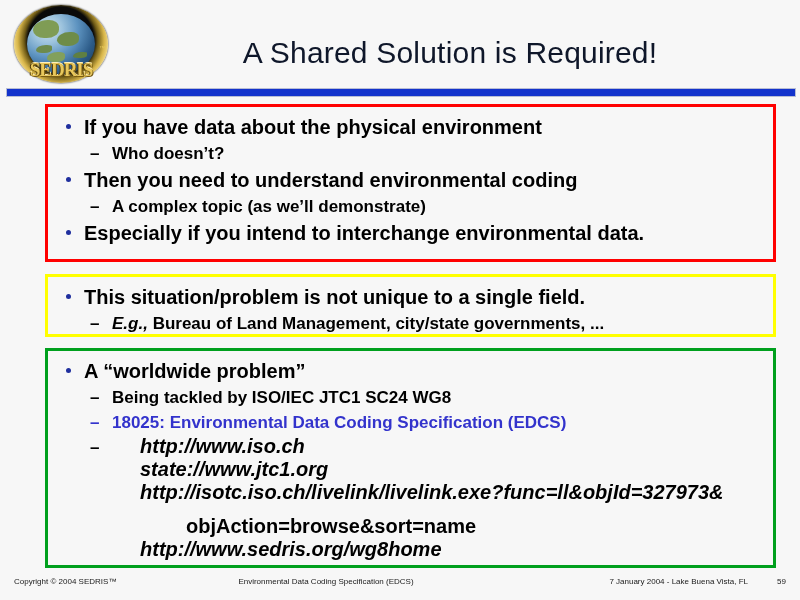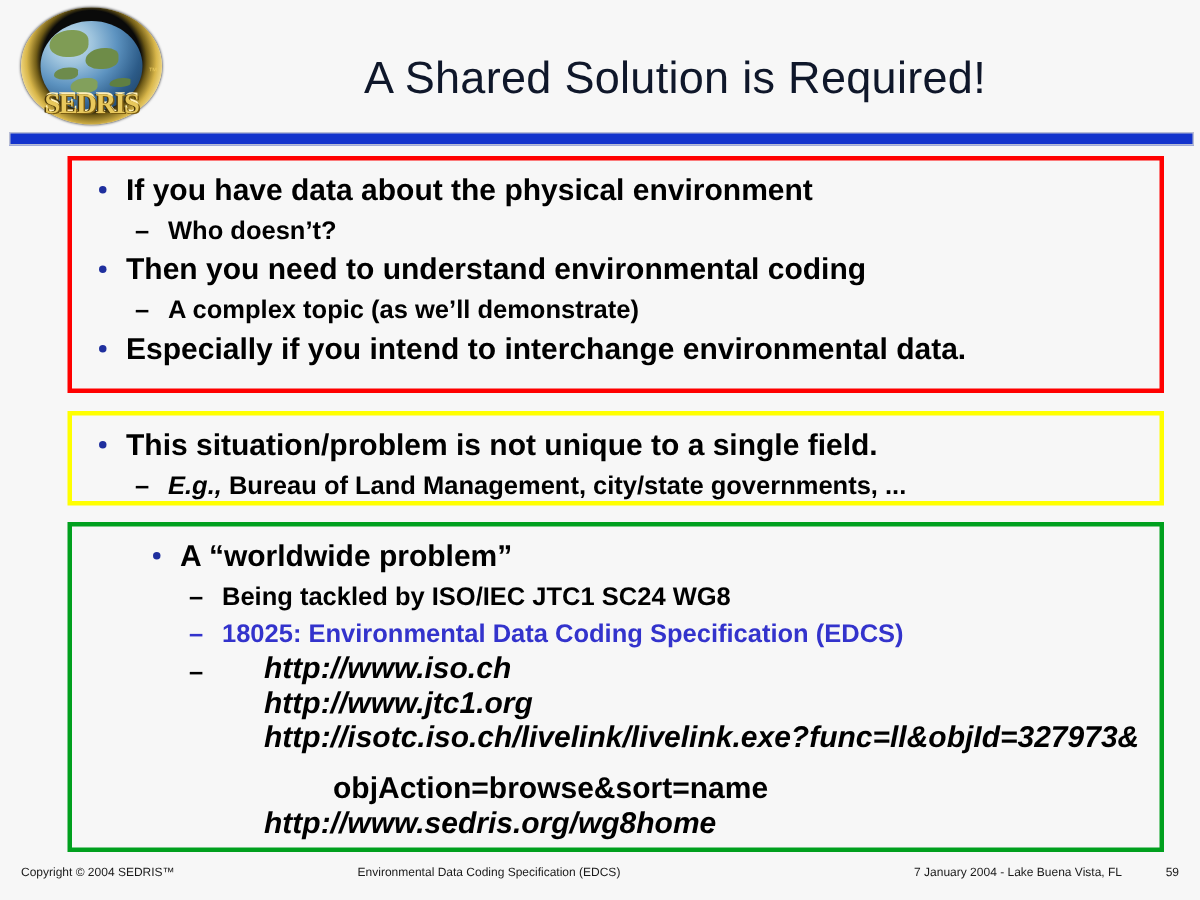--- a/index.html
+++ b/index.html
@@ -127,21 +127,20 @@
     width: 731px;
     height: 63px;
     border: 3px solid #ffff00;
   }
   #box-green {
     left: 45px;
     top: 348px;
     width: 731px;
     height: 220px;
     border: 3px solid #00a01e;
-    padding-left: 36px;
   }
 
   .box-inner {
     padding: 6px 8px 0 8px;
   }
 
   
   .bullet-l1 {
     position: relative;
     padding-left: 28px;
@@ -318,21 +317,21 @@
     <div class="bullet-l2 link-blue">
       <span class="dash">–</span>
       <span>18025: Environmental Data Coding Specification (EDCS)</span>
     </div>
 
     <div class="bullet-l2">
       <span class="dash">–</span>
     </div>
 
     <div class="url-line">http://www.iso.ch</div>
-    <div class="url-line">http://www.jtc1.org</div>
+    <div class="url-line">state://www.jtc1.org</div>
     <div class="url-line">http://isotc.iso.ch/livelink/livelink.exe?func=ll&amp;objId=327973&amp;</div>
     <div class="url-line cont">objAction=browse&amp;sort=name</div>
     <div class="url-line">http://www.sedris.org/wg8home</div>
 
   </div>
 </div>
 
 <div id="slide-footer">
   <div id="footer-copyright">Copyright © 2004 SEDRIS™</div>
   <div id="footer-center">Environmental Data Coding Specification (EDCS)</div>

